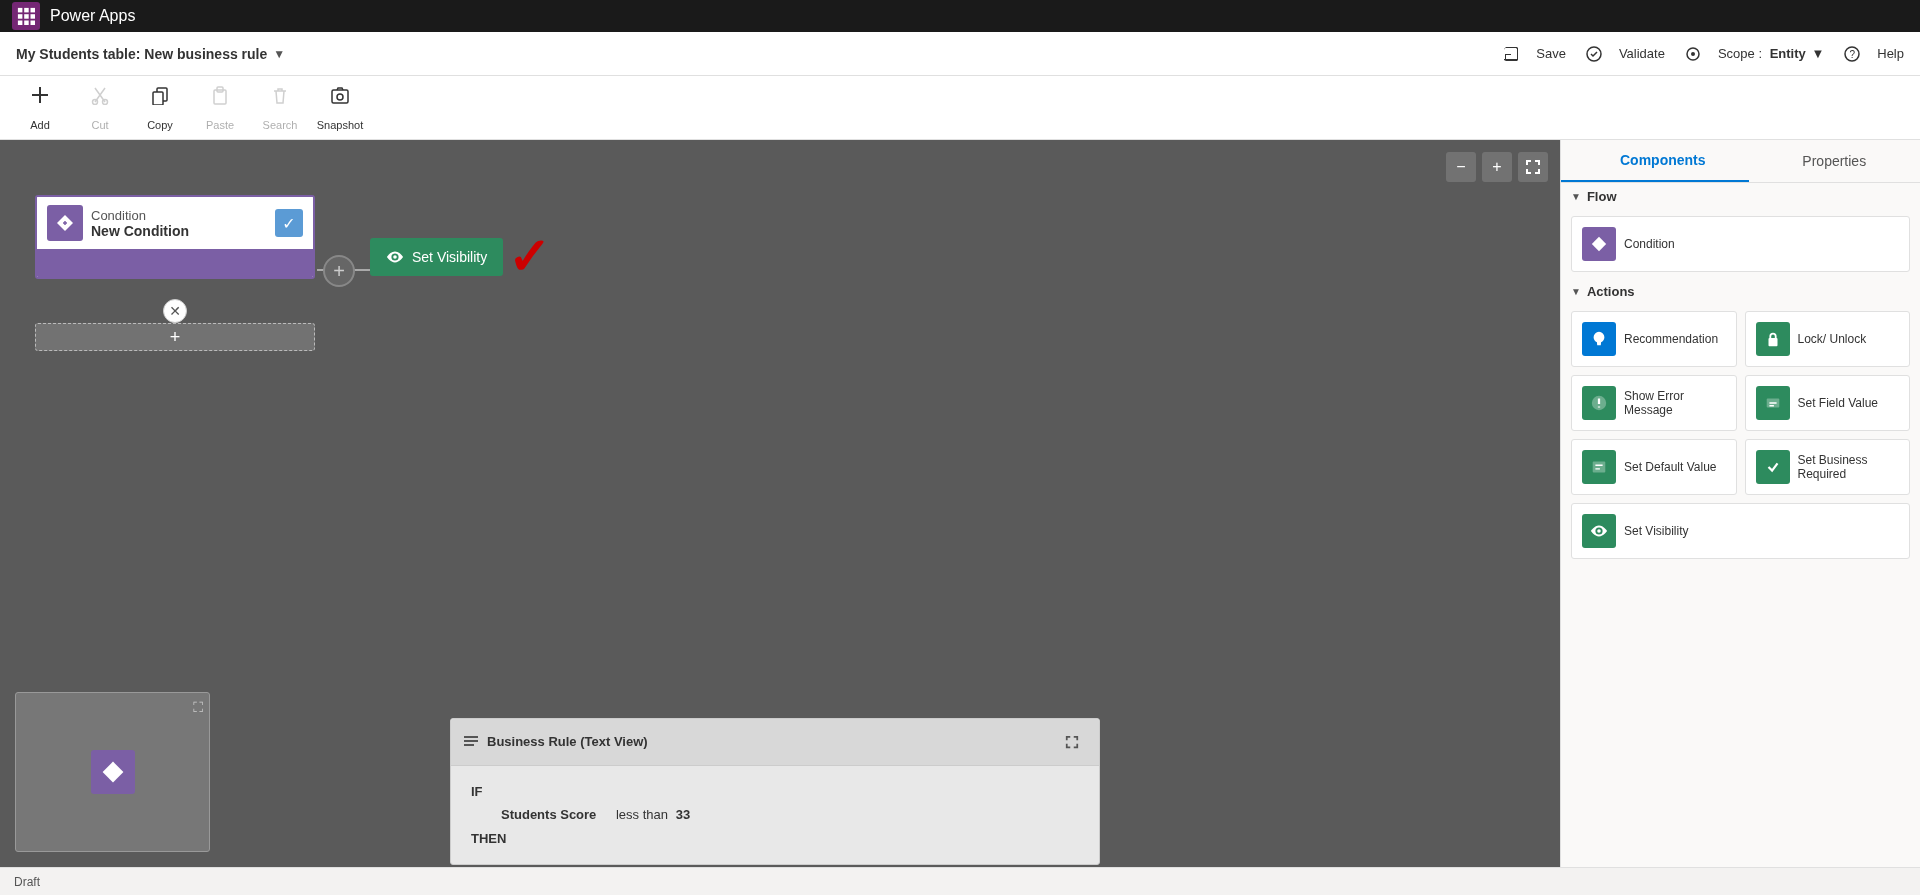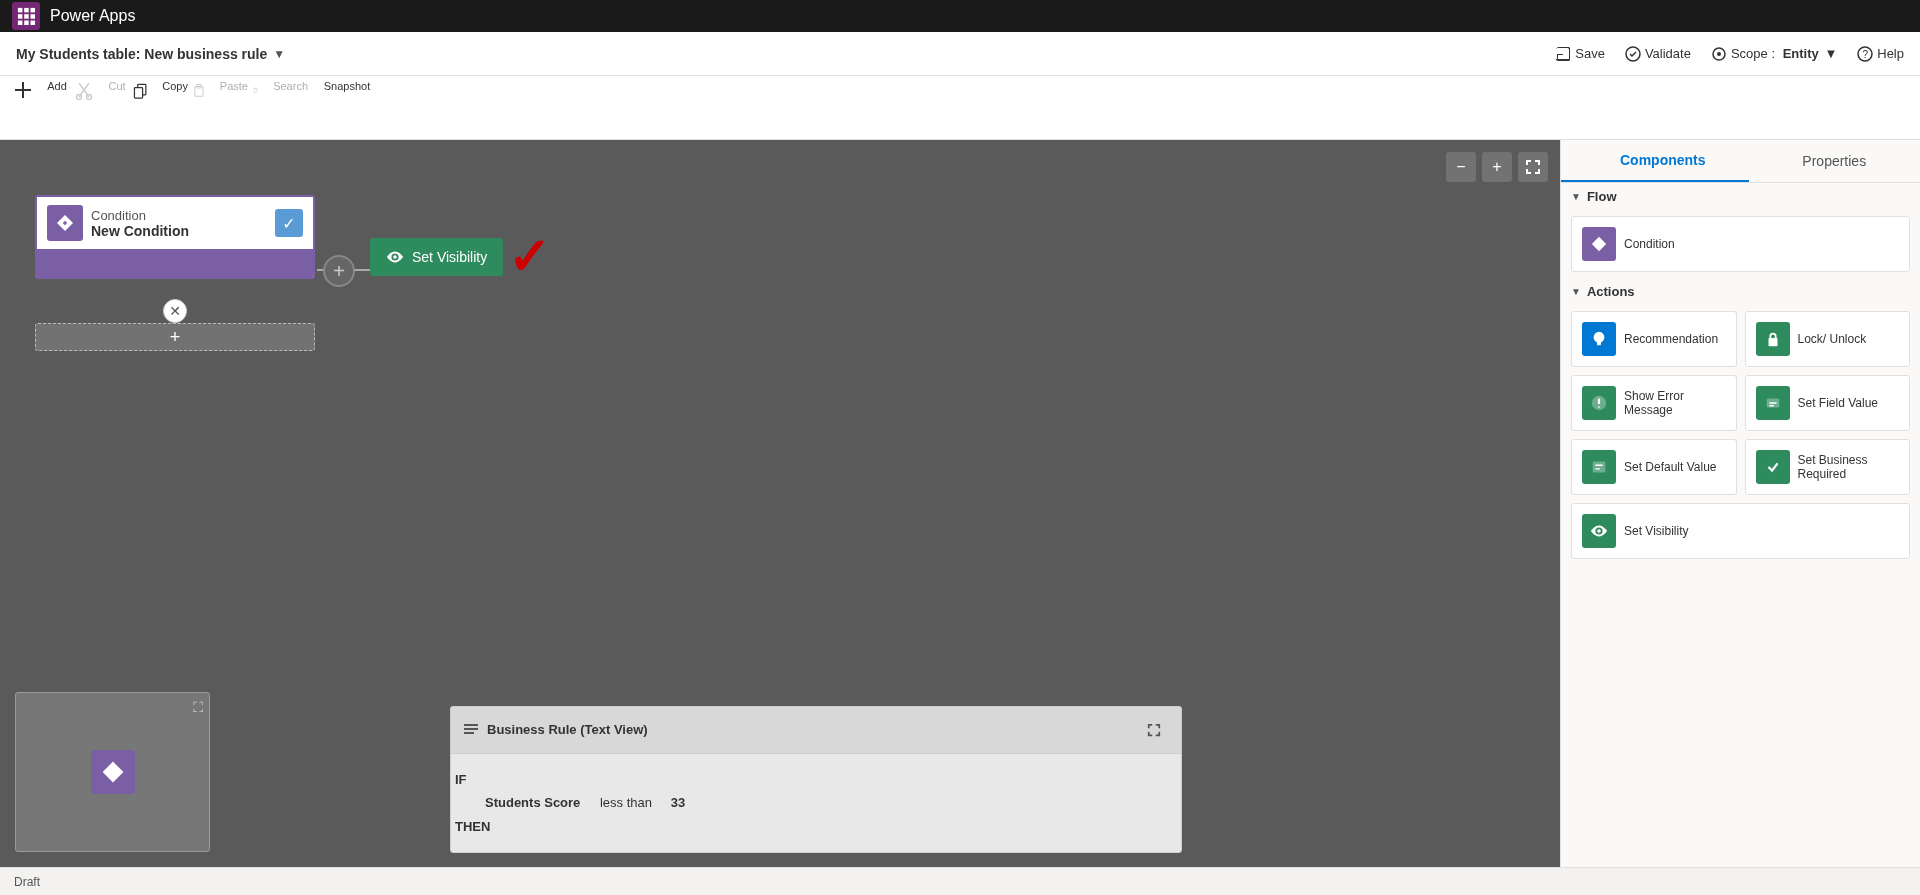--- a/index.html
+++ b/index.html
@@ -44,38 +44,40 @@
       font-size: 14px;
       font-weight: 600;
     }
     .sub-header-left .chevron { font-size: 12px; color: #555; cursor: pointer; }
     .sub-header-right {
       display: flex;
       align-items: center;
       gap: 20px;
     }
     .sub-header-right .hdr-btn {
-      display: flex; align-items: center; gap: 4px;
+      display: flex; align-items: center; gap: 17px;
       background: none; border: none; cursor: pointer; font-size: 13px; color: #333;
     }
     .sub-header-right .hdr-btn svg { width: 16px; height: 16px; }
 
     
     .toolbar {
       background: #fff;
       height: 64px;
       display: flex;
       align-items: center;
       padding: 0 12px;
       gap: 4px;
       border-bottom: 1px solid #e0e0e0;
       flex-shrink: 0;
     }
     .tool-btn {
       display: flex;
+      flex-direction: column;
+      align-items: center;
       justify-content: center;
       width: 56px;
       height: 56px;
       border: none;
       background: none;
       cursor: pointer;
       border-radius: 3px;
       gap: 14px;
       color: #333;
       font-size: 11px;
@@ -273,23 +275,23 @@
       width: 44px; height: 44px;
       background: #7b5fa5;
       border-radius: 3px;
       display: flex; align-items: center; justify-content: center;
     }
     .thumbnail-cond-icon svg { width: 26px; height: 26px; fill: white; }
 
     
     .text-view-panel {
       position: absolute;
-      bottom: 14px;
+      bottom: 2px;
       left: 450px;
-      width: 732px;
+      width: 650px;
       background: #e8e8e8;
       border-radius: 3px;
       border: 1px solid #ccc;
       overflow: hidden;
     }
     .text-view-header {
       background: #d8d8d8;
       padding: 8px 12px;
       display: flex;
       align-items: center;
@@ -297,21 +299,21 @@
       border-bottom: 1px solid #ccc;
     }
     .text-view-header-left {
       display: flex;
       align-items: center;
       gap: 8px;
       font-size: 13px;
       font-weight: 600;
     }
     .text-view-body {
-      padding: 14px 4px;
+      padding: 14px 20px;
       font-size: 13px;
       line-height: 1.8;
       border-radius: 18px;
     }
     .text-view-body .kw { font-weight: 600; }
     .text-view-body .val { font-weight: 700; }
 
     
     .right-panel {
       width: 360px;
@@ -612,21 +614,21 @@
             </svg>
         </button>
       </div>
       <div class="text-view-body">
         <div>
           <span class="kw">IF</span>
         </div>
         <div style="padding-left:30px;">
           <span class="val">Students Score</span>
           <span style="margin-left:16px;">less than</span>
-          <span class="val" style="margin-left:15px;">33</span>
+          <span class="val" style="margin-left:4px;">33</span>
         </div>
         <div>
           <span class="kw">THEN</span>
         </div>
       </div>
     </div>
 
   </div>
 
   <div class="right-panel">

